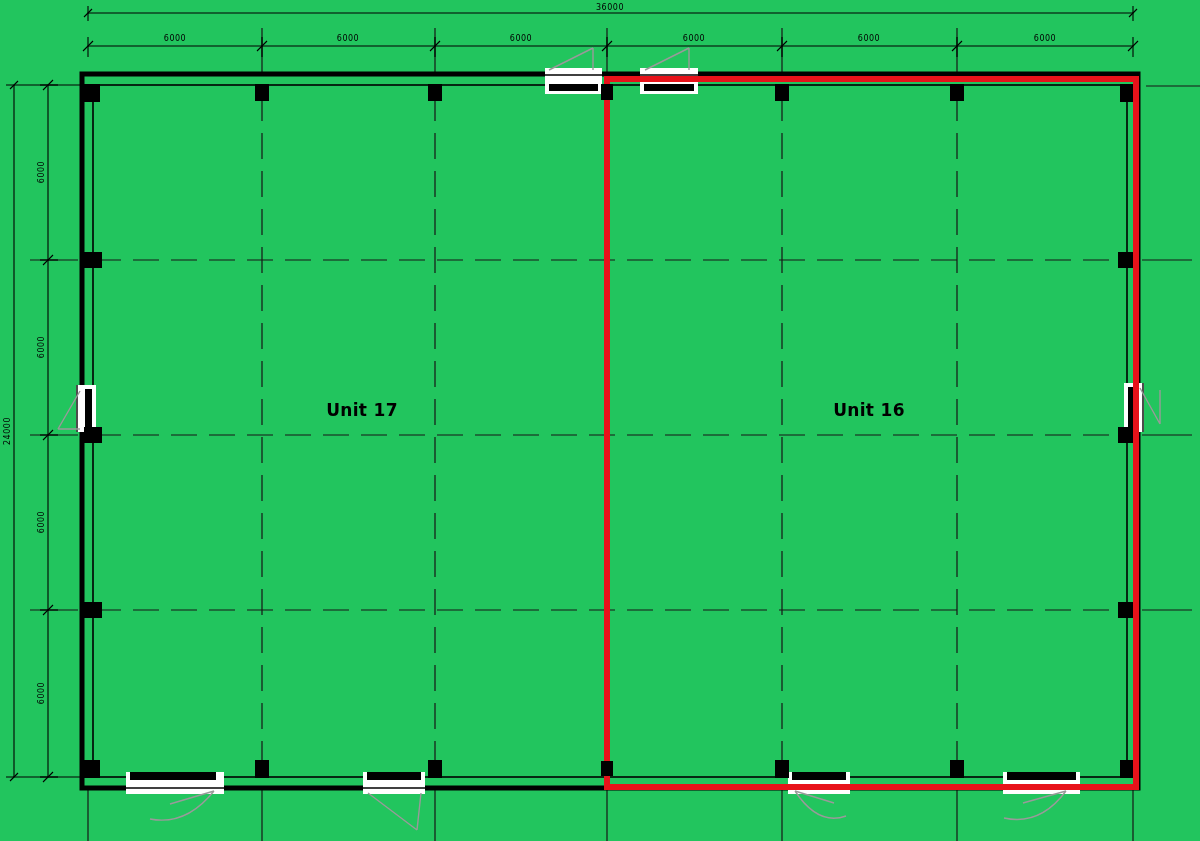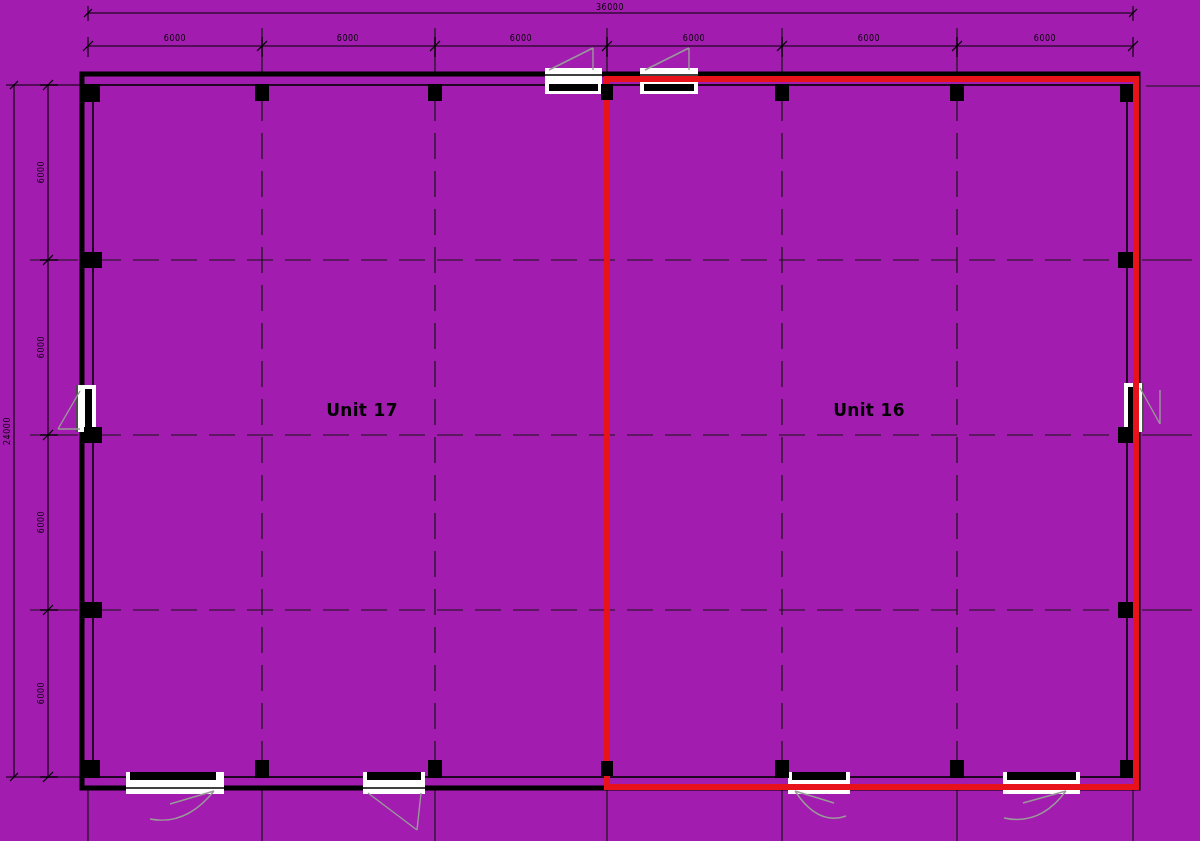--- a/index.html
+++ b/index.html
@@ -1,19 +1,19 @@
 <!DOCTYPE html>
 <html><head>
 <meta charset="utf-8">
 <style>
   html,body{margin:0;padding:0;background:#ffffff;}
   #stage{
     position:relative;
     width:1200px;height:841px;
-    background:#a21caf;
+    background:#22c55e;
     font-family:"DejaVu Sans", sans-serif;
     overflow:hidden;
   }
   svg{display:block;}
   text{fill:#000000;}
   .dimtext{font-size:8px;letter-spacing:0.5px;}
   .unittext{font-size:17px;font-weight:600;letter-spacing:0.3px;}
 </style>
 </head>
 <body>

